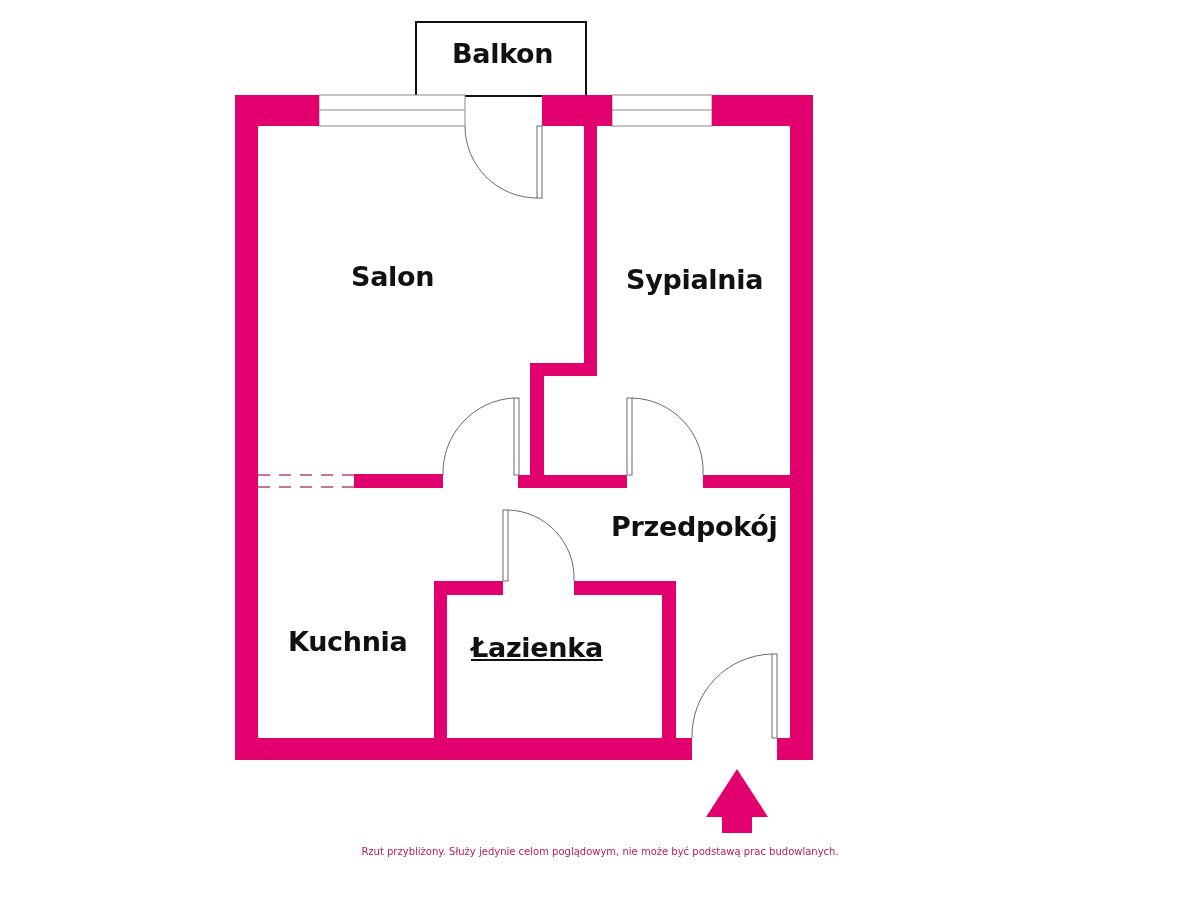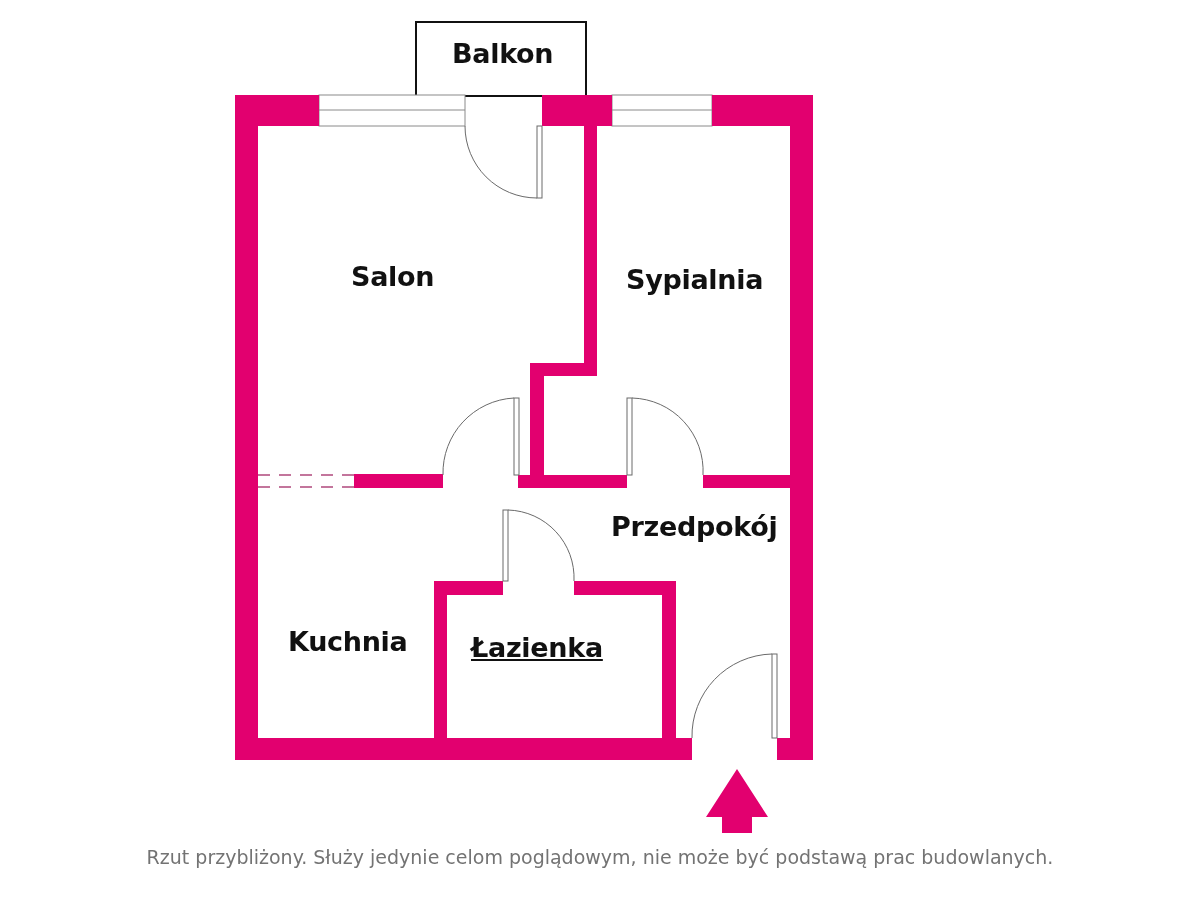--- a/index.html
+++ b/index.html
@@ -5,21 +5,21 @@
   html, body { margin:0; padding:0; background:#ffffff; }
   body { width:1200px; height:900px; position:relative; overflow:hidden; font-family:"DejaVu Sans", sans-serif; }
   #plan { position:absolute; left:0; top:0; width:1200px; height:900px; }
   .wall { fill:#E2006F; }
   .win { fill:#ffffff; stroke:#8a8a8a; stroke-width:1; }
   .door { fill:#ffffff; stroke:#6a6a6a; stroke-width:1; }
   .arc { fill:none; stroke:#6a6a6a; stroke-width:1; }
   .dash { stroke:#b0487c; stroke-width:1.5; stroke-dasharray:12 9; }
   .balk { fill:#ffffff; stroke:#111; stroke-width:2; }
   .room-label { position:absolute; font-family:"DejaVu Sans", sans-serif; font-weight:bold; font-size:27px; color:#111; white-space:nowrap; letter-spacing:-0.3px; }
-  .caption { position:absolute; left:0; width:1200px; top:846px; text-align:center; font-family:"DejaVu Sans", sans-serif; font-size:19px; color:#737373; }
+  .caption { position:absolute; left:0; width:1200px; top:846px; text-align:center; font-family:"DejaVu Sans", sans-serif; font-size:10px; color:#be185d; }
 </style>
 </head>
 <body>
 
 <svg id="plan" viewBox="0 0 1200 900" xmlns="http://www.w3.org/2000/svg">
 
   <rect class="balk" x="416" y="22" width="170" height="74"></rect>
 
   <g>
     <rect class="win" x="319" y="95" width="146" height="31"></rect>

